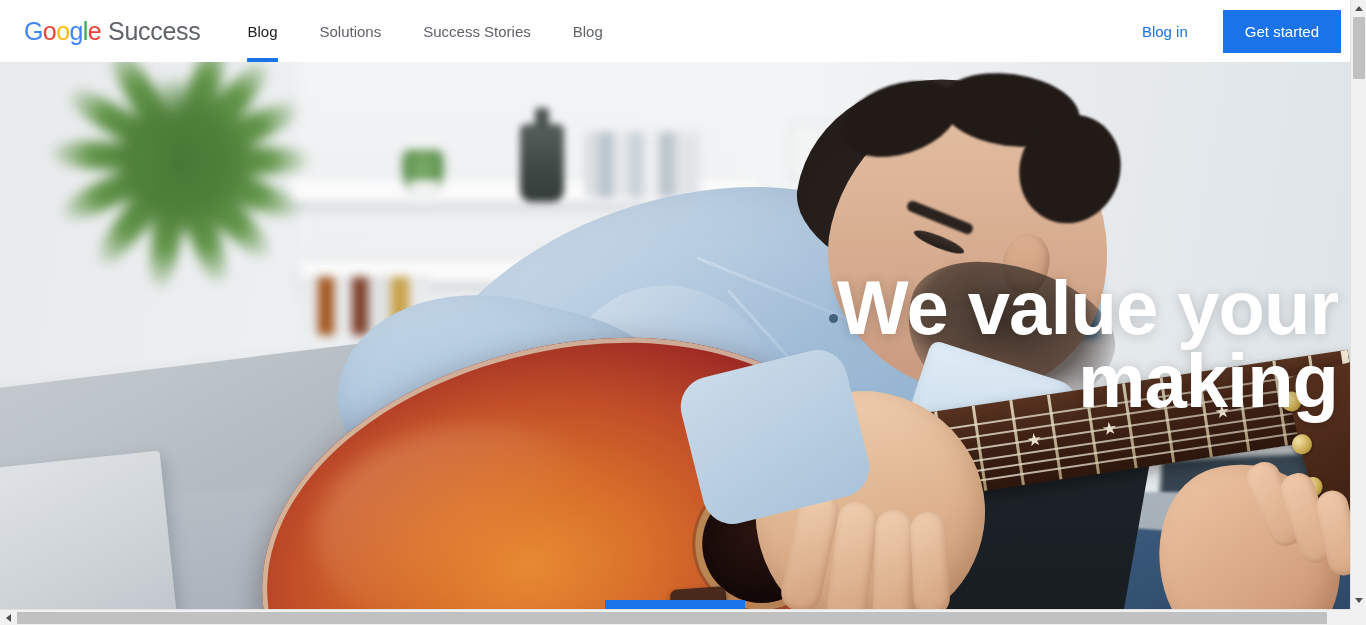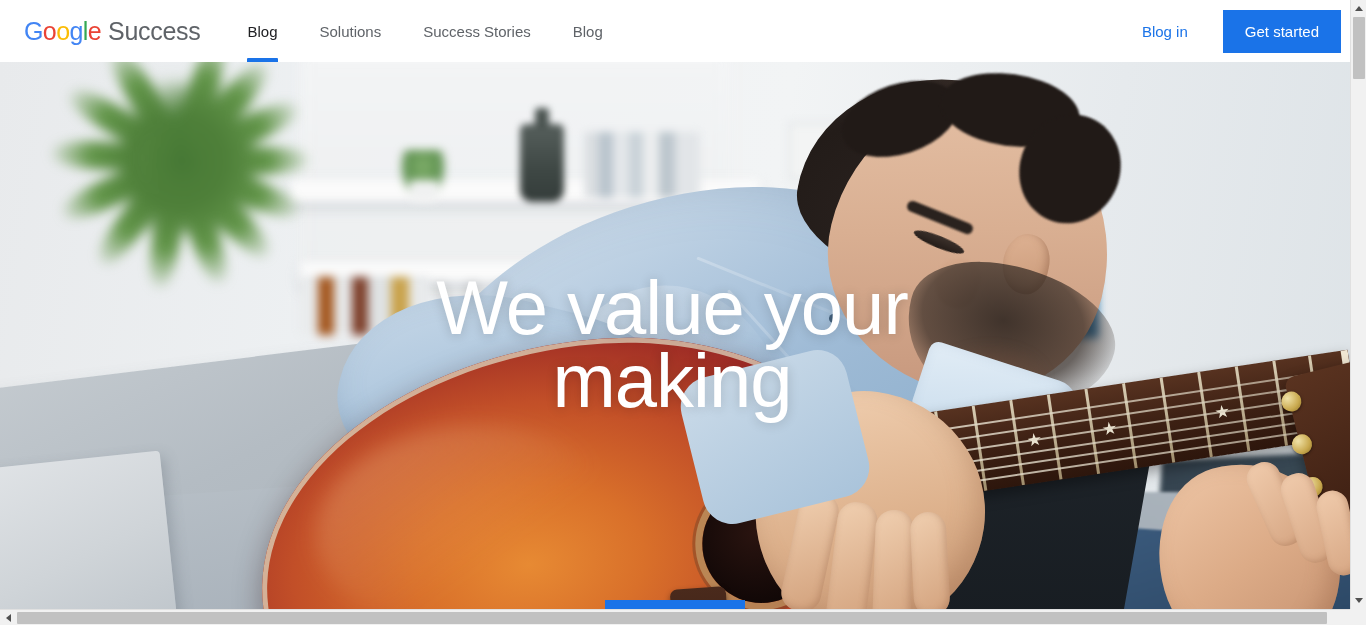--- a/index.html
+++ b/index.html
@@ -460,27 +460,28 @@
     background:linear-gradient(160deg,#3a5878 0%,#2a4462 100%);
     border-radius:26px; transform:rotate(-5deg); filter:blur(1px);
   }
 
   
   .hero-copy {
     position:absolute; left:0; top:0; width:1350px; height:547px;
     z-index:20; text-align:center;
   }
   .hero-title {
-    position:absolute; left:0; right:6px; top:210px;
+    position:absolute; left:0; right:12px; top:210px;
     color:#ffffff;
     font-size:76px;
-    font-weight:400;
+    font-weight:700;
     line-height:0.96;
     letter-spacing:-1px;
     text-shadow:0 1px 12px rgba(0,0,0,.18);
+    text-align:right;
   }
   .hero-sub {
     position:absolute; left:0; right:0; top:478px;
     color:#ffffff;
     font-size:20px;
     font-weight:400;
     letter-spacing:.1px;
     text-shadow:0 1px 8px rgba(0,0,0,.25);
   }
   .hero-cta {

